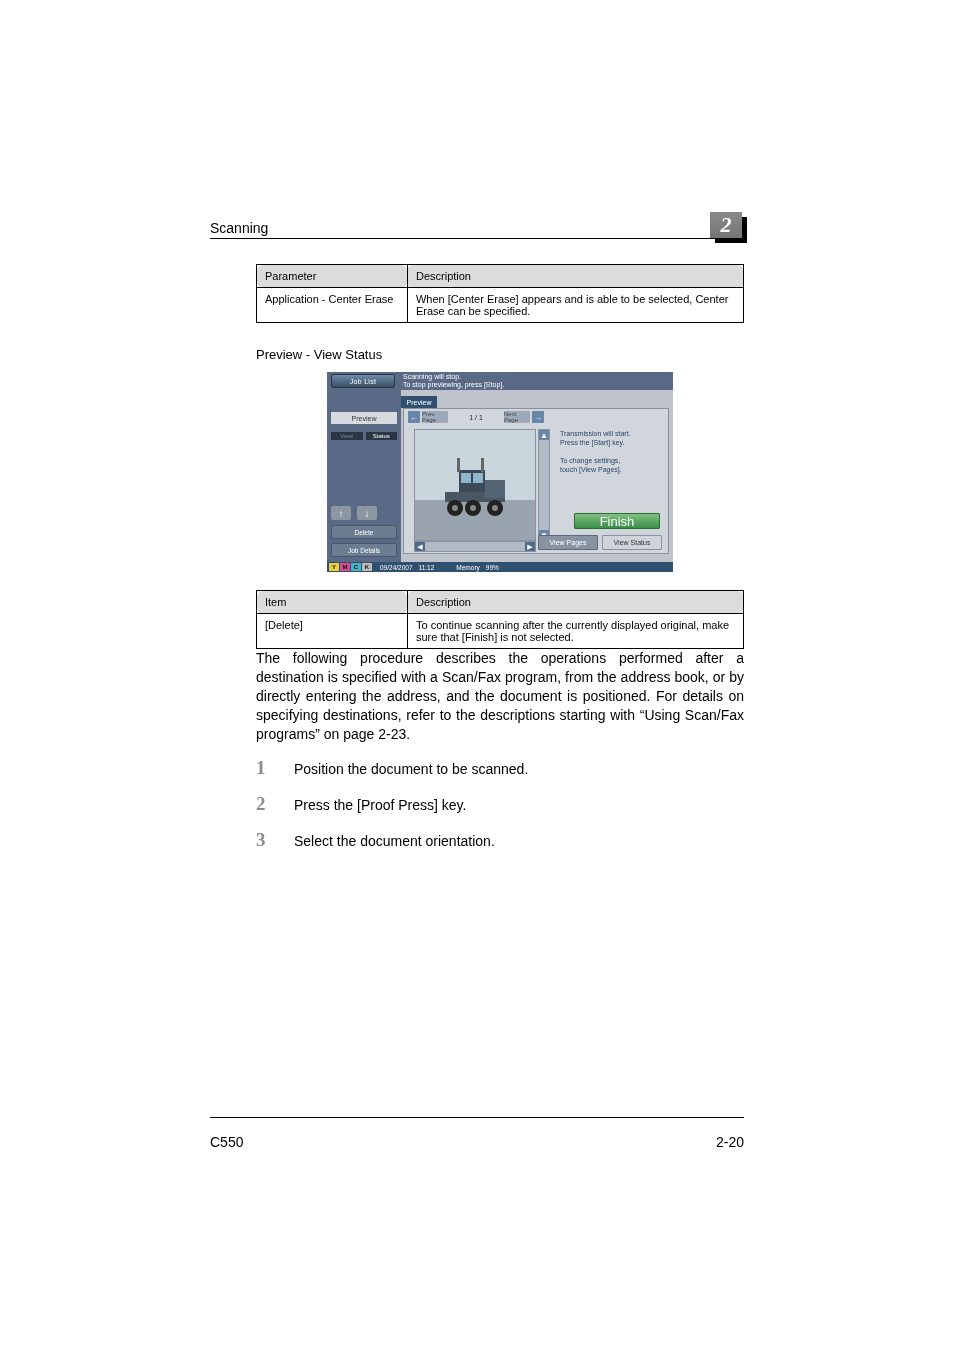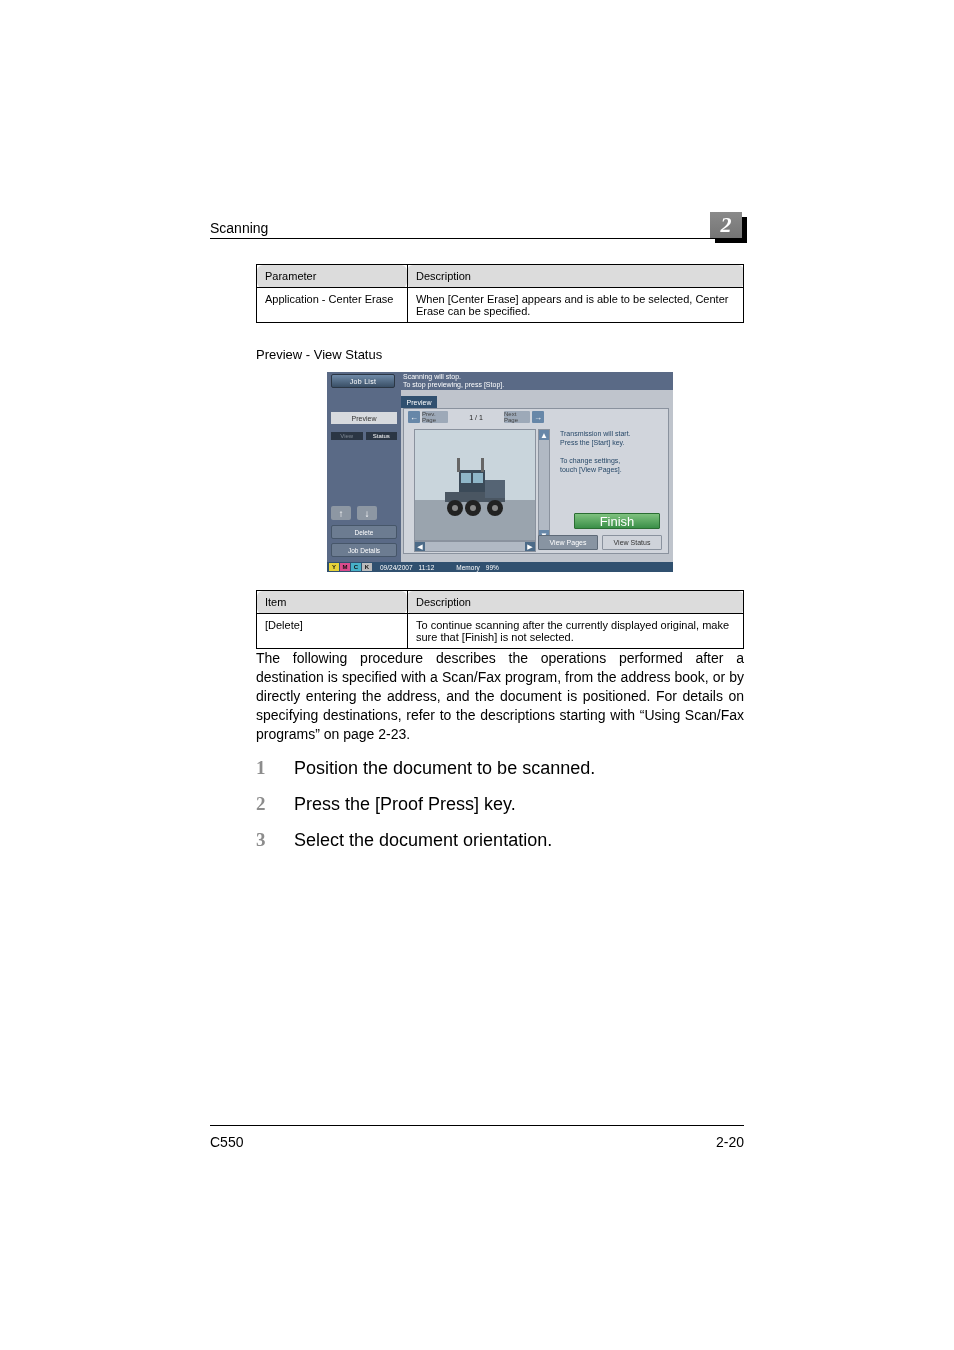--- a/index.html
+++ b/index.html
@@ -191,31 +191,31 @@
   .ss-ymck .y{background:#e6d23a;} .ss-ymck .m{background:#d94b8c;} .ss-ymck .c{background:#47b1c8;} .ss-ymck .k{background:#bbb;}
   .ss-status .dt{margin-left:8px;color:#fff;}
   .ss-status .mem{margin-left:22px;color:#fff;}
 
   .steps{list-style:none;padding:0;margin:10px 0 0 0;}
   .steps li{display:flex;align-items:baseline;margin:0 0 14px 0;}
   .steps .num{
     font-family: Georgia, "Times New Roman", serif;
     font-size:19px;color:#8c8c8c;font-weight:600;width:38px;flex:none;
   }
-  .steps .txt{font-size:18px;}
+  .steps .txt{font-size:14px;}
 
   .footer{
     position:absolute;
     left:var(--margin-l);
     right:var(--margin-r);
     bottom:200px;
     border-top:1.2px solid #000;
     display:flex;justify-content:space-between;
     font-size:14px;
-    padding-top:8px;
+    padding-top:16px;
   }
 </style>
 </head>
 <body>
 
 <div class="running-head">
   <span class="title">Scanning</span>
   <div class="chapter-badge">
     <div class="shadow"></div>
     <div class="box">2</div>

